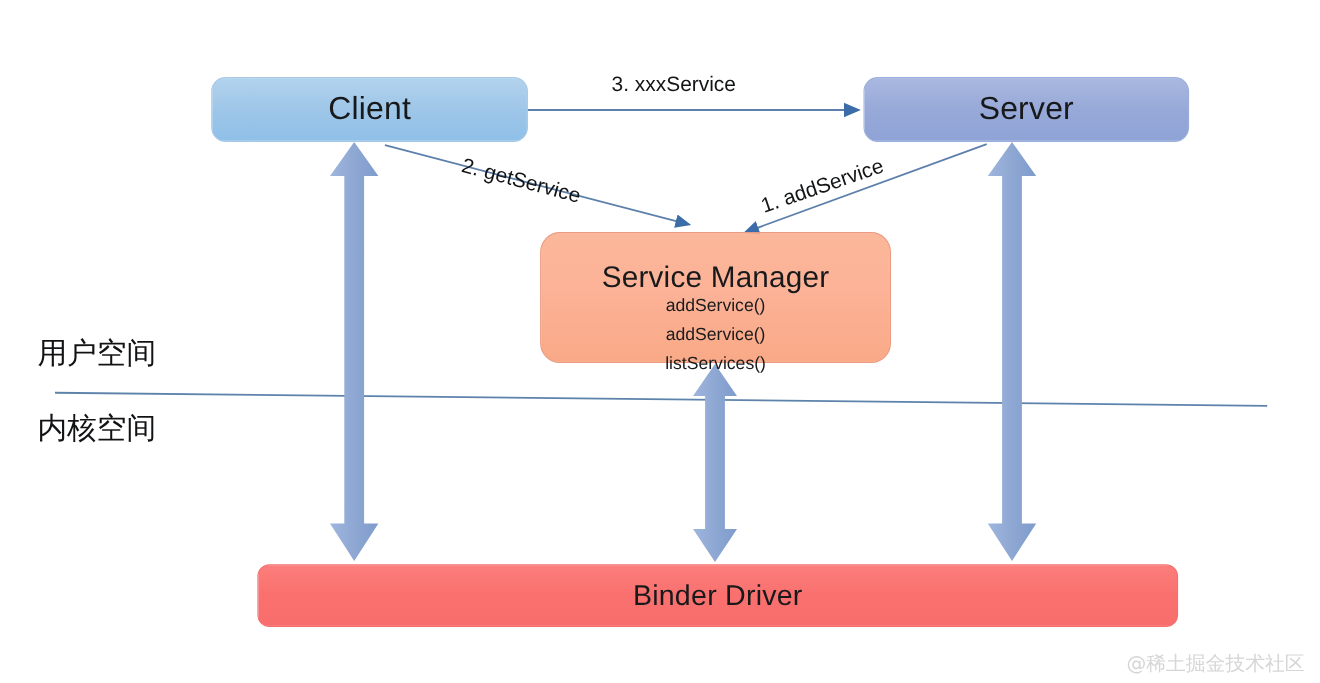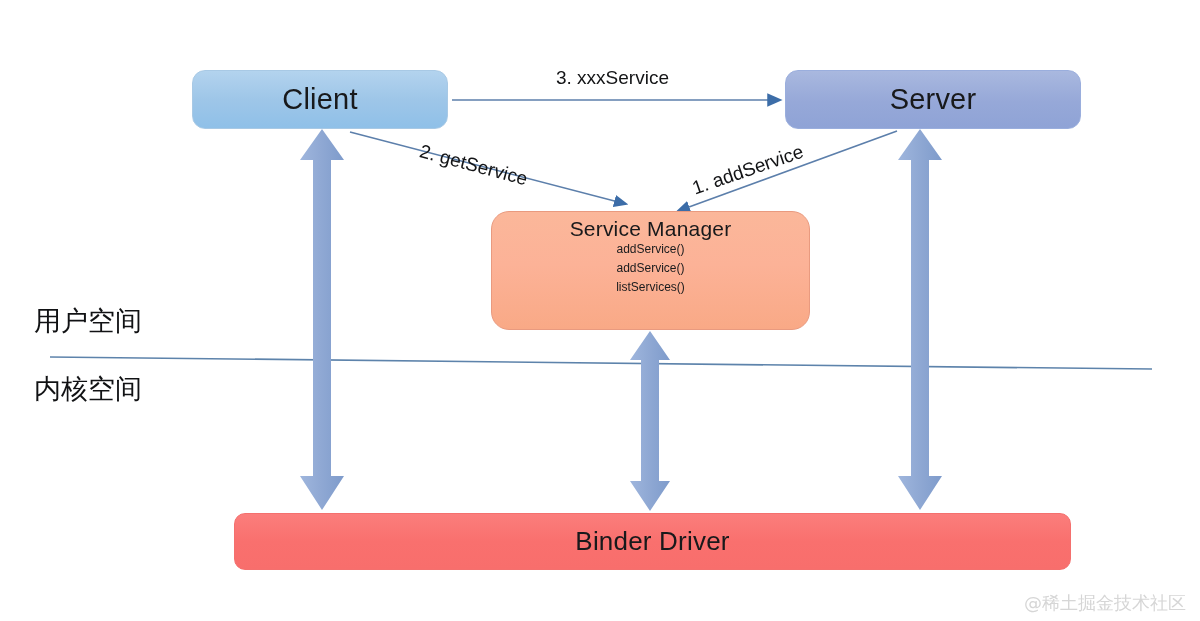--- a/index.html
+++ b/index.html
@@ -32,21 +32,21 @@
     border-radius: 14px;
     display: flex;
     flex-direction: column;
     align-items: center;
     justify-content: center;
     text-align: center;
     color: #18191b;
   }
   .node-client {
     left: 192px; top: 70px;
-    width: 256px; height: 59px;
+    width: 288px; height: 59px;
     background: linear-gradient(180deg, #b3d3ee 0%, #9ec6e8 50%, #8fc0e8 100%);
     border: 1px solid #a8c9e5;
     border-radius: 13px;
   }
   .node-server {
     left: 785px; top: 70px;
     width: 296px; height: 59px;
     background: linear-gradient(180deg, #a9b8df 0%, #96a8d8 55%, #8fa3d6 100%);
     border: 1px solid #9aaedd;
     border-radius: 13px;
@@ -67,24 +67,24 @@
     border: 1px solid #f4706e;
     border-radius: 11px;
   }
 
   .node-title {
     font-size: 29px;
     line-height: 1.05;
     letter-spacing: 0.2px;
     color: #18191b;
   }
-  .node-title-sm { font-size: 21px; }
+  .node-title-sm { font-size: 27px; margin-top: 20px; }
   .node-title-binder { font-size: 26px; }
   .sm-method {
-    font-size: 12px;
+    font-size: 16px;
     line-height: 1.6;
     color: #1a1b1d;
   }
 
   
   .space-label {
     position: absolute;
     font-size: 27px;
     color: #111214;
     white-space: nowrap;

